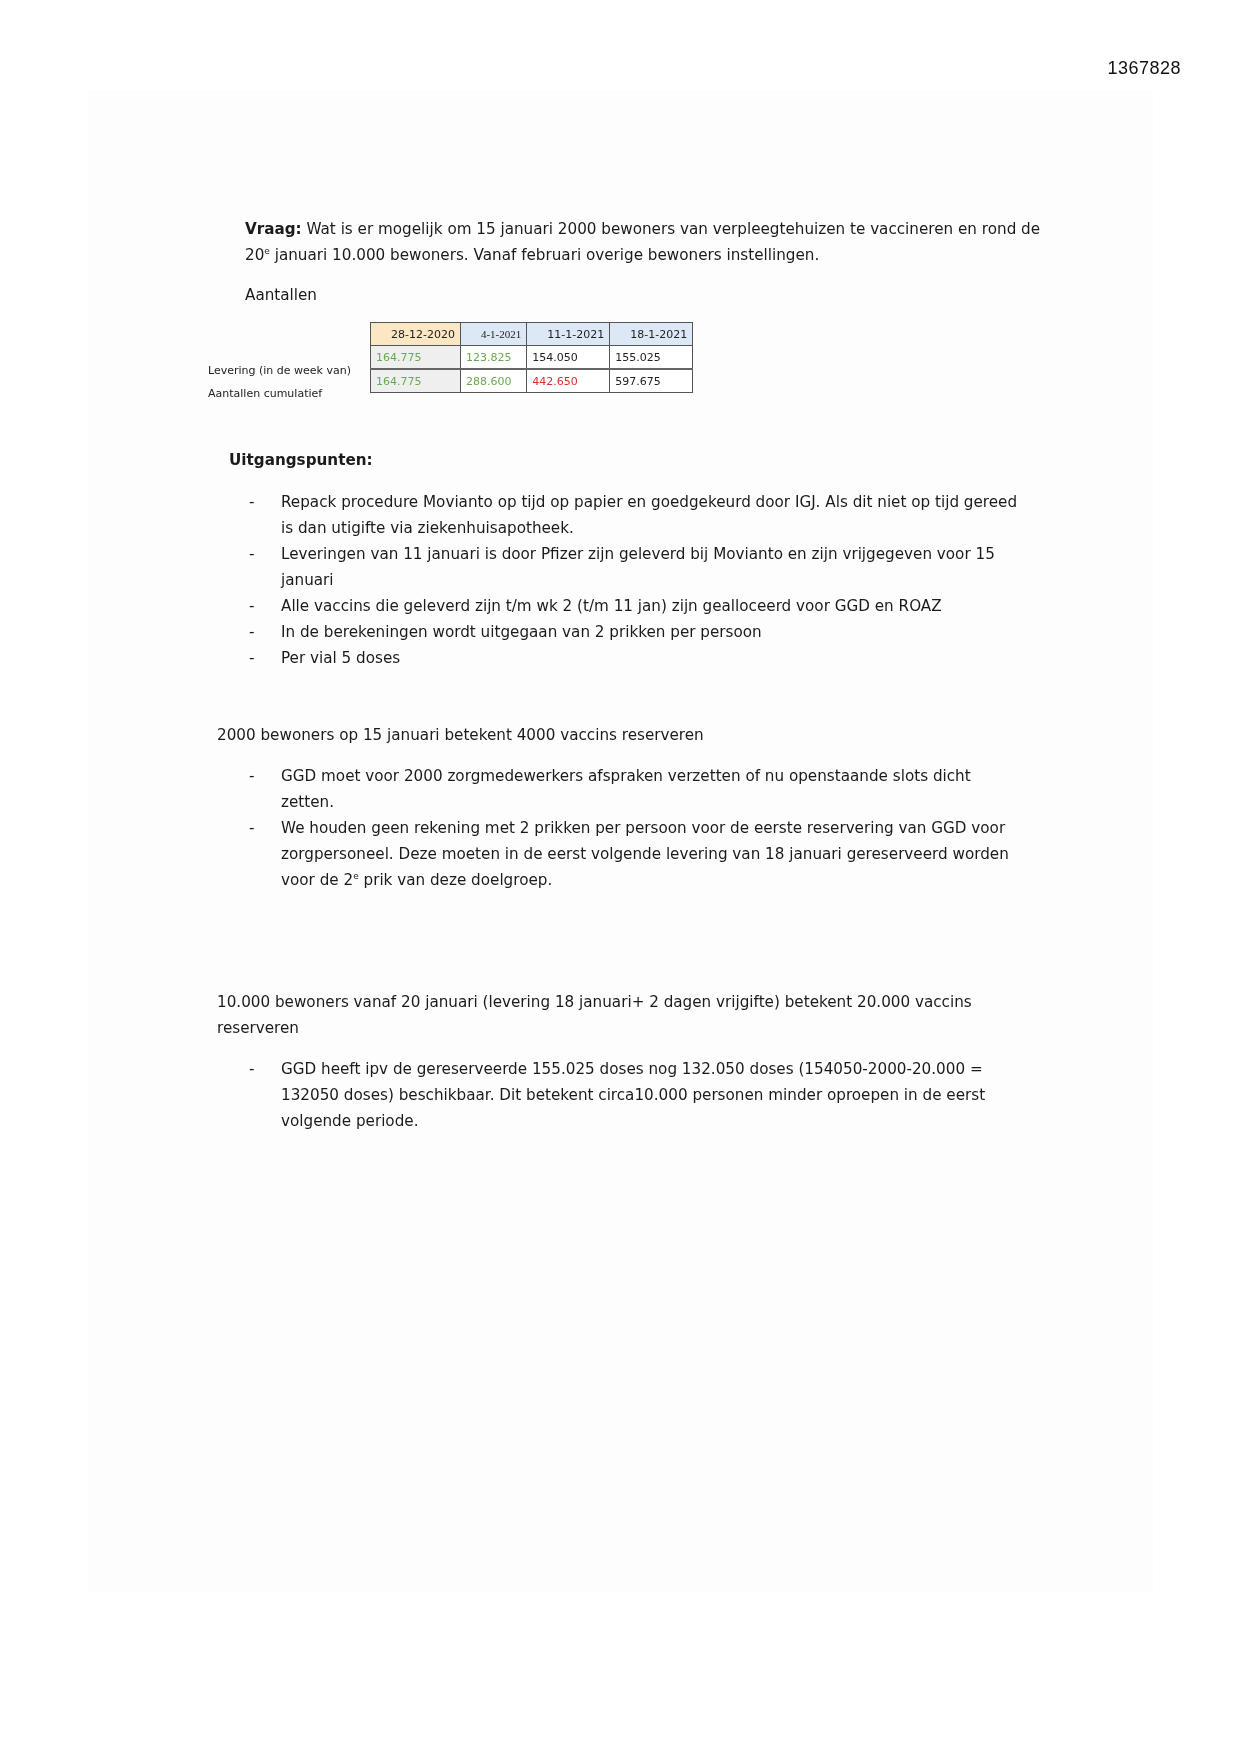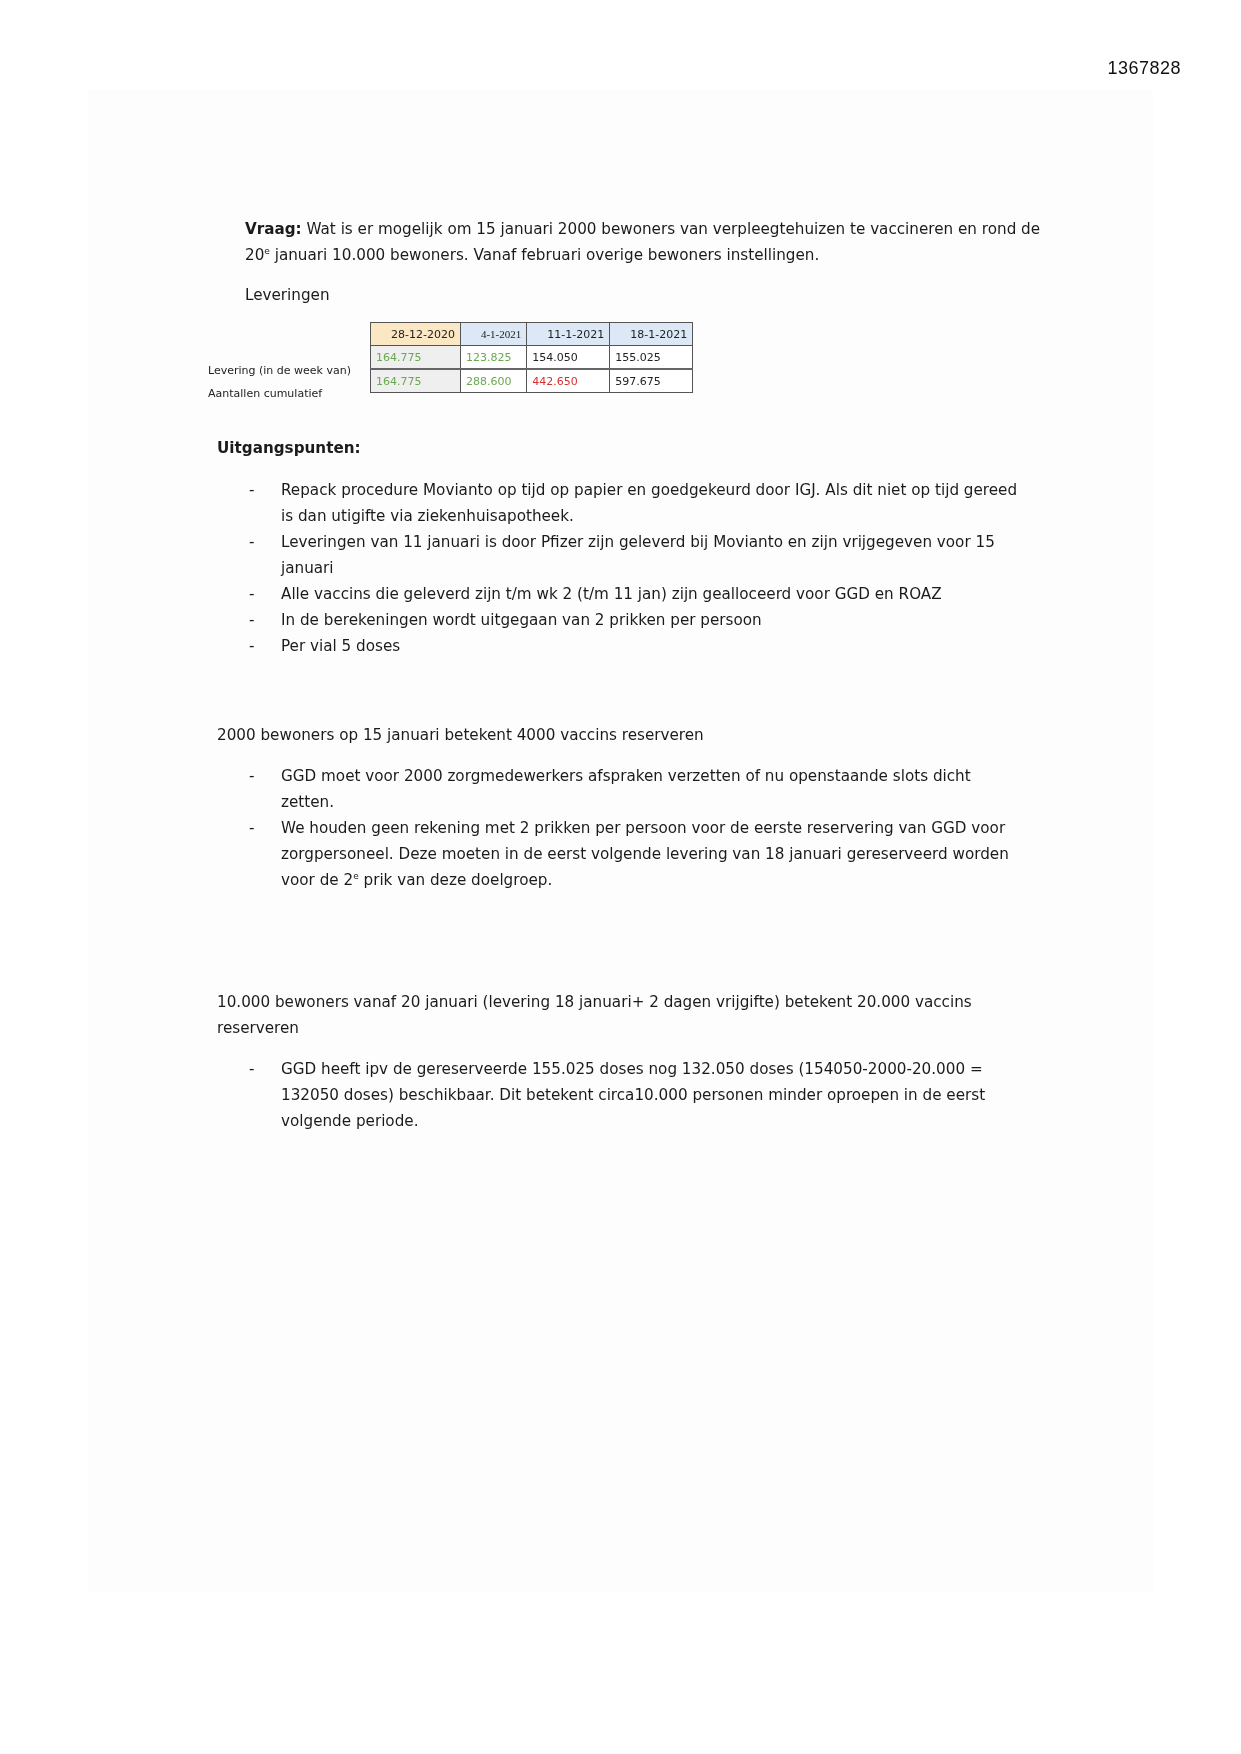--- a/index.html
+++ b/index.html
@@ -114,21 +114,21 @@
       position: absolute;
       left: 217px;
       width: 810px;
       font-family: "DejaVu Sans", sans-serif;
       font-size: 15.2px;
       line-height: 26px;
       color: #1b1b1b;
     }
     .section-title {
       font-weight: bold;
-      margin: 0;
+      margin: 12px;
     }
     ul.dash {
       list-style: none;
       margin: 0;
       padding: 0;
     }
     ul.dash li {
       position: relative;
       padding-left: 64px;
       margin: 0;
@@ -148,21 +148,21 @@
   </style>
 </head>
 <body>
 
 <div class="page-inner"></div>
 
 <div class="doc-id">1367828</div>
 
 <div class="content">
   <p class="p-question"><span class="bold">Vraag:</span><span> Wat is er mogelijk om 15 januari 2000 bewoners van verpleegtehuizen te vaccineren en rond de 20</span><span class="sup">e</span><span> januari 10.000 bewoners. Vanaf februari overige bewoners instellingen.</span></p>
-  <p class="p-leveringen">Leveringen</p>
+  <p class="p-leveringen">Aantallen</p>
 </div>
 
 <div class="table-wrap">
   <div class="row-labels">
     <div class="row-label">Levering (in de week van)</div>
     <div class="row-label">Aantallen cumulatief</div>
   </div>
   <table class="deliveries">
     <tbody>
         <tr>

